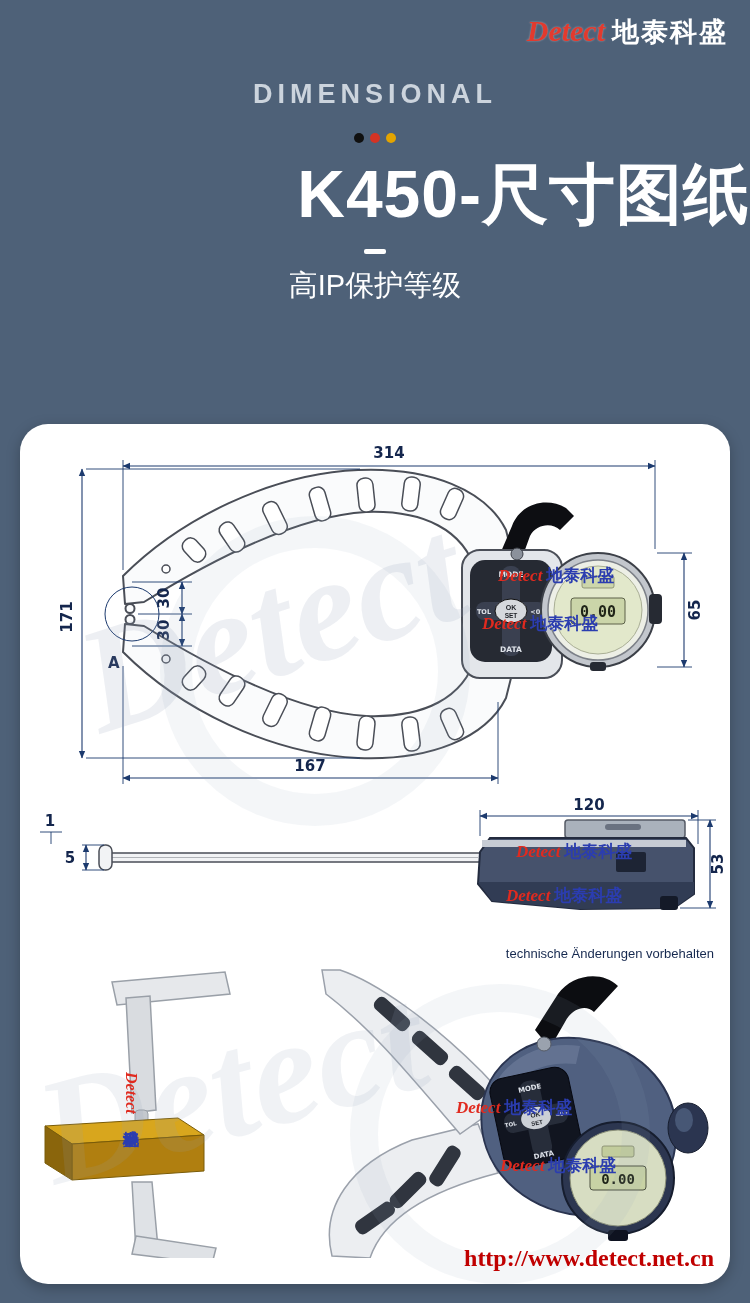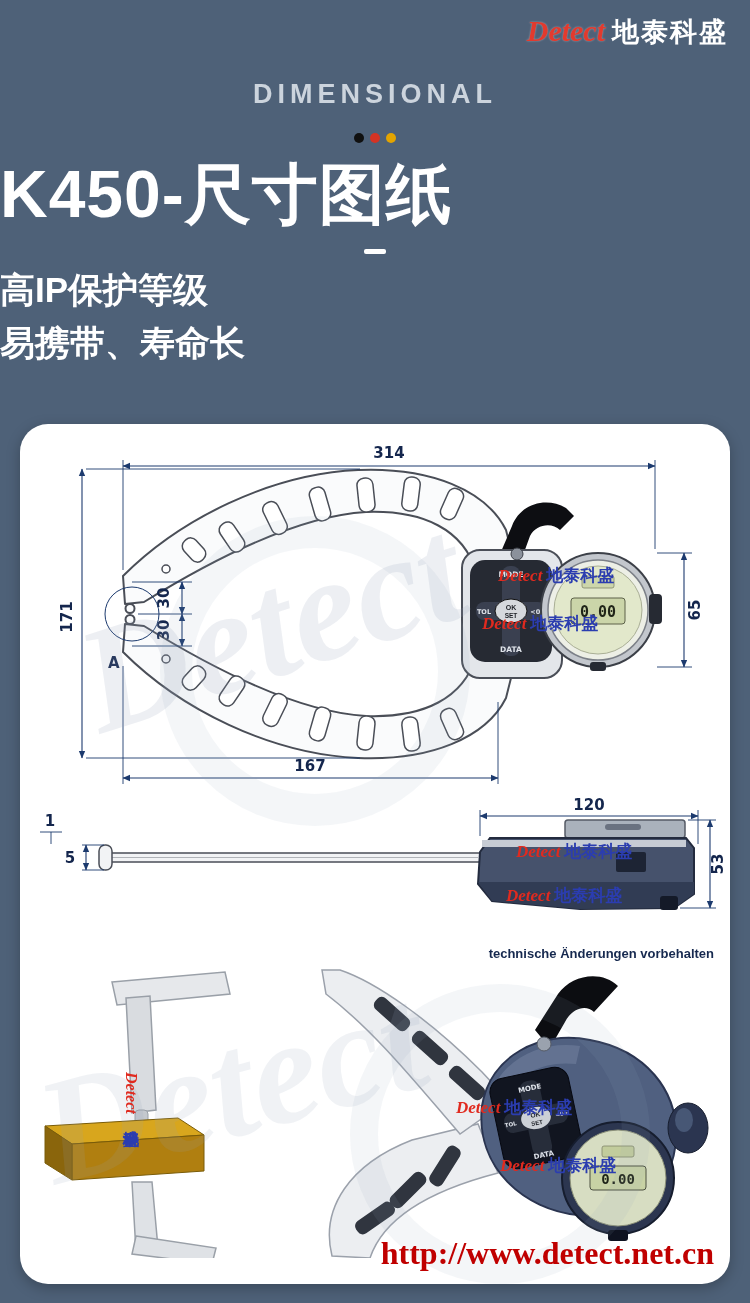--- a/index.html
+++ b/index.html
@@ -15,43 +15,43 @@
   .brand-latin { font-family:"Liberation Serif","DejaVu Serif",serif; font-style:italic;
     font-weight:bold; font-size:30px; color:#e23a2e; margin-right:7px;
     text-shadow:0 0 2px rgba(255,255,255,.45); }
   .brand-cjk { font-size:27px; font-weight:bold; color:#ffffff; letter-spacing:2px; }
 
   .kicker { position:absolute; top:54px; left:0; width:100%; text-align:center;
     color:#ccd4dd; font-size:27px; font-weight:bold; letter-spacing:5px; line-height:1.2;margin-top:24px; }
 
   .dots { position:absolute; top:130px; left:0; width:100%; text-align:center; }
 
-  .title { position:absolute; top:150px; left:0; width:100%; text-align:left;
+  .title { position:absolute; top:150px; left:0; width:100%; text-align:right;
     color:#ffffff; font-size:66px; font-weight:bold; letter-spacing:1px; }
 
   .divider { position:absolute; top:249px; left:50%; transform:translateX(-50%);
     width:22px; height:5px; background:#ffffff; border-radius:2px; }
 
-  .features { position:absolute; top:264px; left:0; width:100%; text-align:left;
-    color:#ffffff; font-size:35px; line-height:1.5;font-weight:bold; }
+  .features { position:absolute; top:264px; left:0; width:100%; text-align:center;
+    color:#ffffff; font-size:29px; line-height:1.5; }
 
   
   .panel { position:absolute; left:20px; top:424px; width:710px; height:860px;
     background:#ffffff; border-radius:28px; overflow:hidden;
     box-shadow:0 4px 14px rgba(0,0,0,.25); }
   .panel svg { position:absolute; left:0; z-index:1; }
   #front  { top:10px; }
   #side   { top:372px; }
   #render { top:544px; }
 
-  .note { position:absolute; top:522px; right:16px; font-size:13px; font-weight:bold;
+  .note { position:absolute; top:522px; right:16px; font-size:13px; font-weight:normal;
     color:#16294f; z-index:6;text-align:center; }
   .url  { position:absolute; bottom:12px; right:16px; z-index:6;
     font-family:"Liberation Serif","DejaVu Serif",serif; font-weight:bold;
-    font-size:32px; color:#c00000; }
+    font-size:24px; color:#c00000; }
 
   
   .stamp { position:absolute; font-family:"Liberation Serif","DejaVu Serif",serif;
     font-style:italic; font-weight:bold; z-index:3; pointer-events:none;
     color:rgba(150,162,182,0.17); }
   .stamp1 { left:55px;  top:115px; font-size:150px; transform:rotate(-18deg); }
   .stamp2 { left:15px;  top:575px; font-size:150px; transform:rotate(-15deg);
             color:rgba(150,162,182,0.14); }
   .ring { position:absolute; border-radius:50%; z-index:3; pointer-events:none;
     border:32px solid rgba(150,162,182,0.10); }
@@ -102,21 +102,20 @@
     <circle cx="24" cy="6" r="5" fill="#d43324"></circle>
     <circle cx="40" cy="6" r="5" fill="#e3a400"></circle>
   </svg>
 </div>
 
 <div class="title">K450-尺寸图纸</div>
 <div class="divider"></div>
 
 <div class="features">
   <div>高IP保护等级</div>
-  <div>易携带、寿命长</div>
 </div>
 
 <div class="panel">
 
   <div class="stamp stamp1">Detect</div>
   <div class="ring ring1"></div>
   <div class="stamp stamp2">Detect</div>
   <div class="ring ring2"></div>
 
   <svg id="front" width="710" height="358" viewBox="0 0 710 358">

